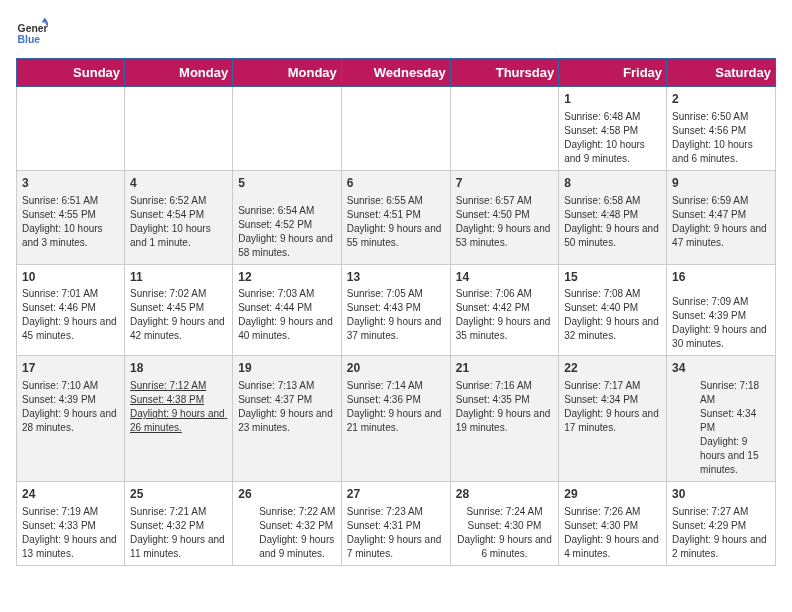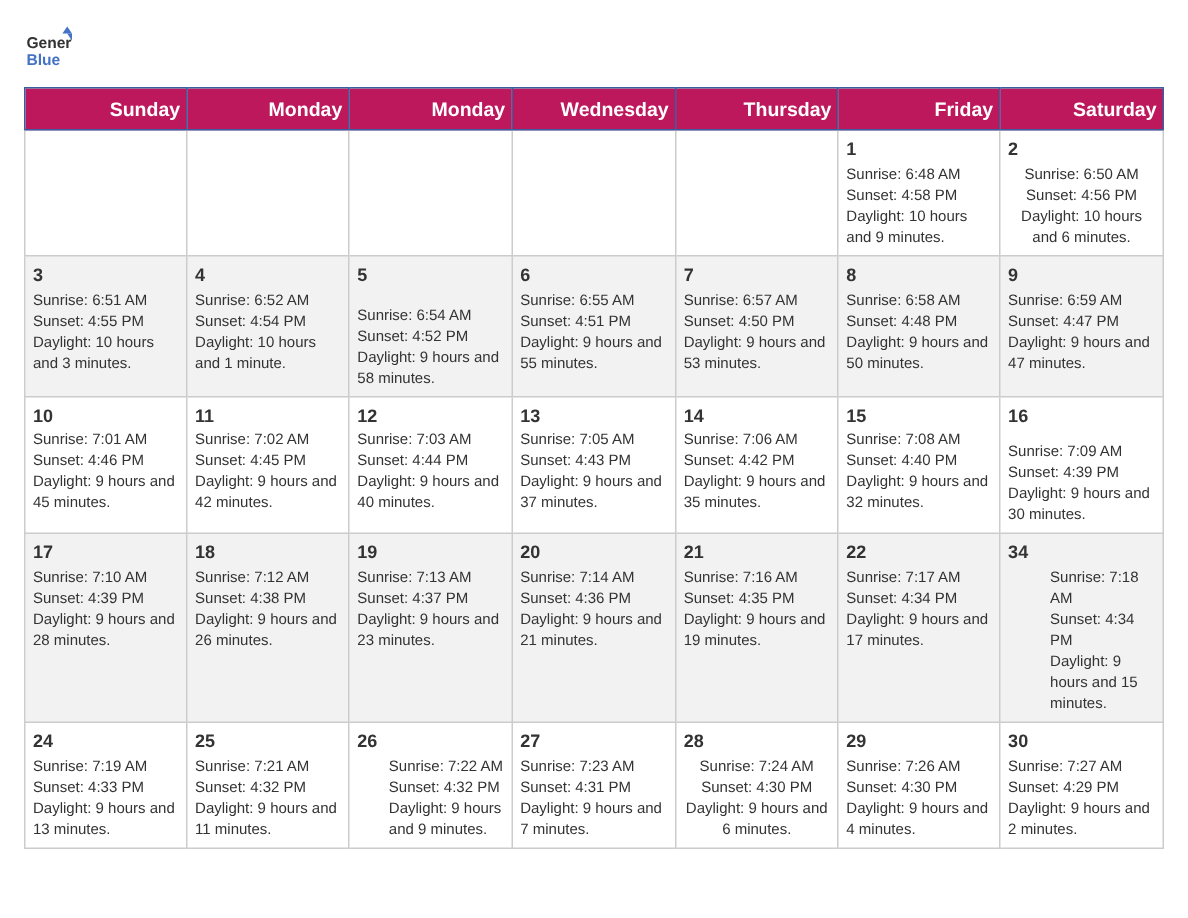--- a/index.html
+++ b/index.html
@@ -131,21 +131,21 @@
         <td class="empty-cell"></td>
         <td class="empty-cell"></td>
         <td>
           <span class="day-num">1</span>
           <div class="day-info" style="white-space: pre-wrap;">Sunrise: 6:48 AM
 Sunset: 4:58 PM
 Daylight: 10 hours and 9 minutes.</div>
         </td>
         <td>
           <span class="day-num">2</span>
-          <div class="day-info" style="white-space: pre-wrap; text-align: center;">Sunrise: 6:50 AM
+          <div class="day-info" style="white-space: pre-wrap;">Sunrise: 6:50 AM
 Sunset: 4:56 PM
 Daylight: 10 hours and 6 minutes.</div>
         </td>
       </tr>
       <tr>
         <td>
           <span class="day-num">3</span>
           <div class="day-info" style="white-space: pre-wrap;">Sunrise: 6:51 AM
 Sunset: 4:55 PM
 Daylight: 10 hours and 3 minutes.</div>
@@ -233,21 +233,21 @@
       </tr>
       <tr>
         <td>
           <span class="day-num">17</span>
           <div class="day-info" style="white-space: pre-wrap;">Sunrise: 7:10 AM
 Sunset: 4:39 PM
 Daylight: 9 hours and 28 minutes.</div>
         </td>
         <td>
           <span class="day-num">18</span>
-          <div class="day-info" style="white-space: pre-wrap;">Sunrise: 7:12 AM
+          <div class="day-info" style="white-space: pre-wrap; text-decoration: underline;">Sunrise: 7:12 AM
 Sunset: 4:38 PM
 Daylight: 9 hours and 26 minutes.</div>
         </td>
         <td>
           <span class="day-num">19</span>
           <div class="day-info" style="white-space: pre-wrap;">Sunrise: 7:13 AM
 Sunset: 4:37 PM
 Daylight: 9 hours and 23 minutes.</div>
         </td>
         <td>

